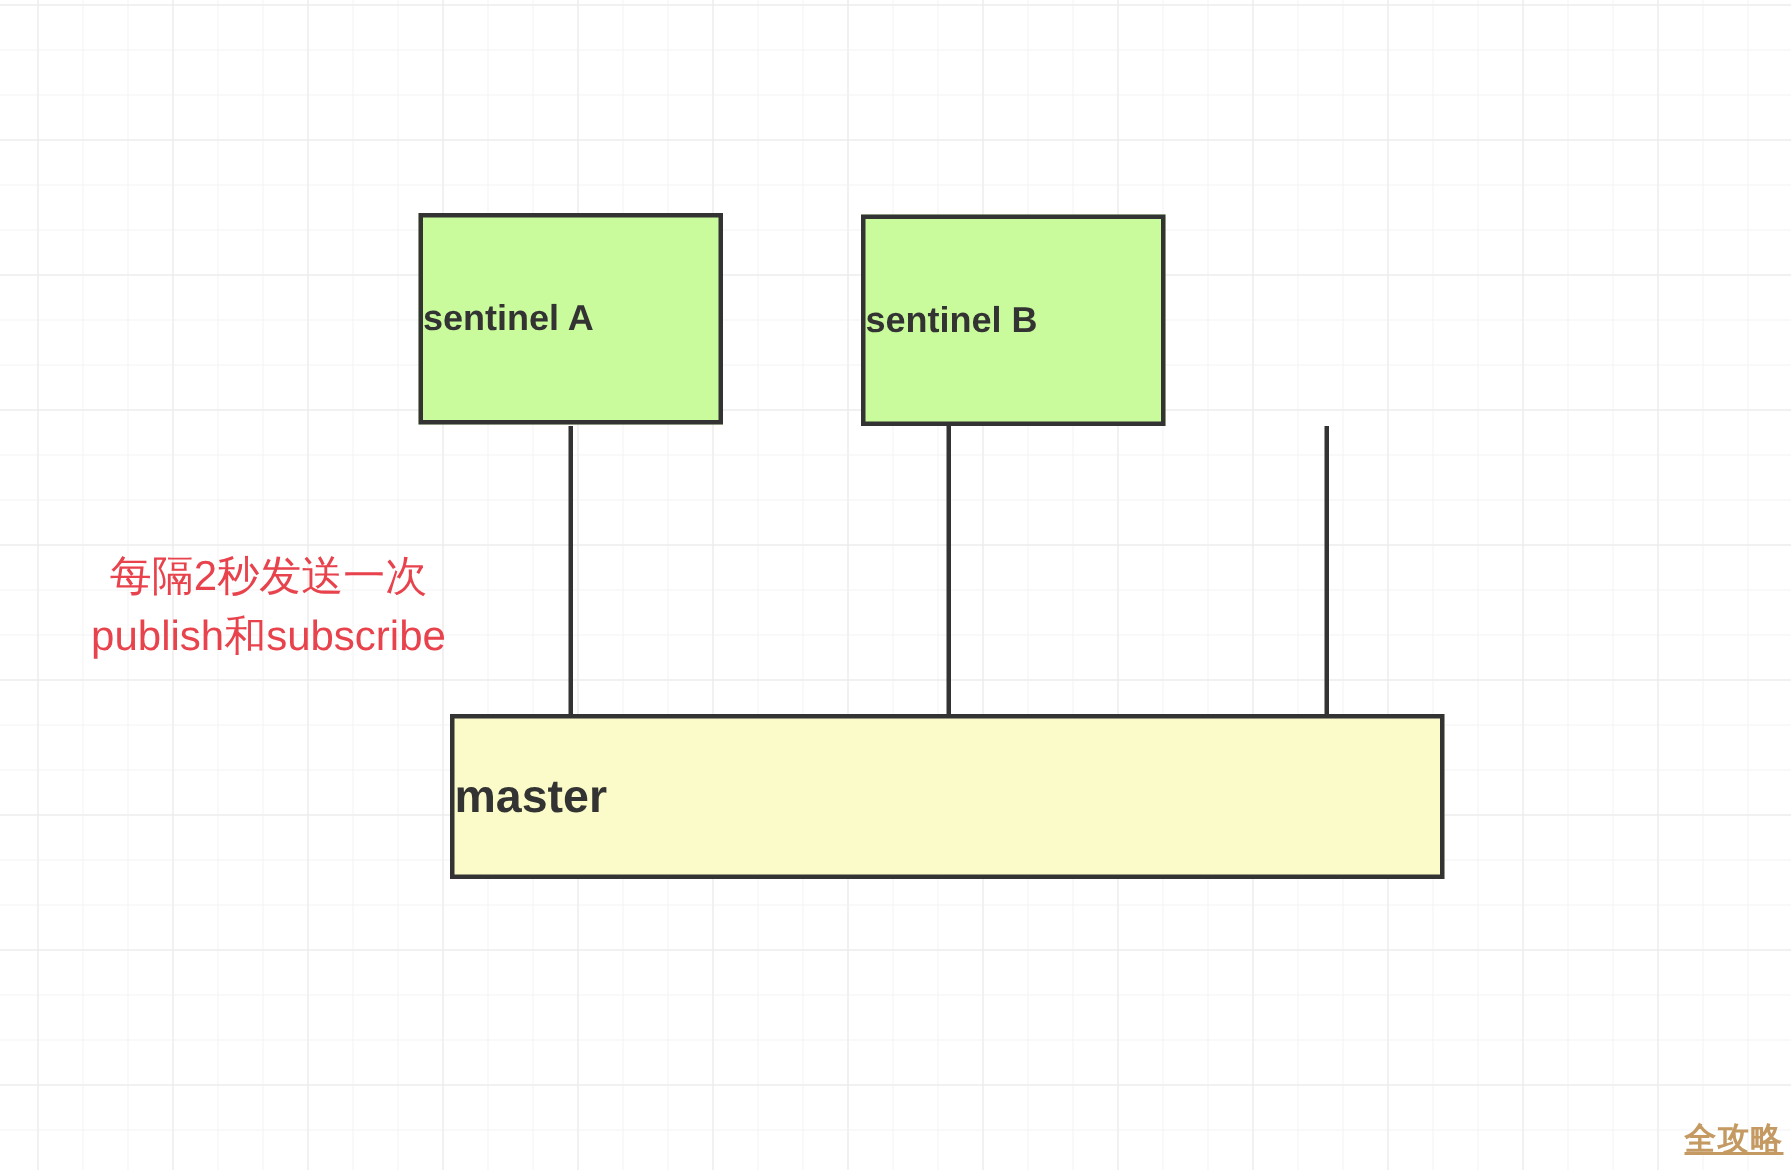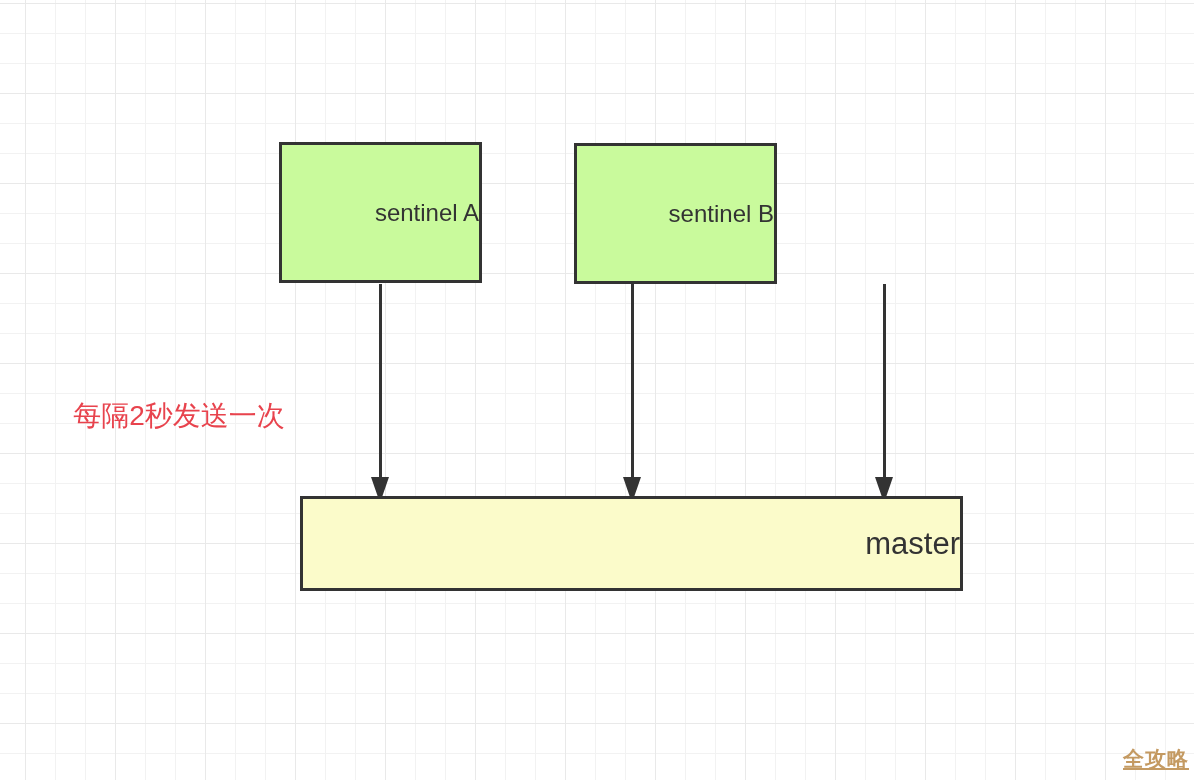--- a/index.html
+++ b/index.html
@@ -23,34 +23,35 @@
     background-position: 25px 3px;
   }
 
   .node {
     position: absolute;
     box-sizing: border-box;
     border: 3px solid var(--node-border, #333333);
     color: var(--node-text, #333333);
     display: flex;
     align-items: center;
-    justify-content: flex-end;
+    justify-content: flex-start;
     text-align: center;
+    font-weight: bold;
   }
   .node.sentinel {
     width: 203px;
     height: 141px;
     background: var(--sentinel-fill, #c9fa9c);
     font-size: 24px;
   }
   .node.master {
     left: 300px;
-    top: 496px;
+    top: 476px;
     width: 663px;
-    height: 95px;
+    height: 110px;
     background: var(--master-fill, #fbfbca);
     font-size: 31px;
   }
   #node-a { left: 279px; top: 142px; }
   #node-b { left: 531px; top: 143px; margin-left: 43px; }
   #node-c { left: 783px; top: 143px; }
 
   .arrow {
     position: absolute;
     top: 284px;
@@ -82,21 +83,20 @@
   .annotation {
     position: absolute;
     left: 28px;
     top: 364px;
     width: 302px;
     text-align: center;
     color: var(--annotation-text, #e8434d);
     font-size: 28px;
     line-height: 40px;
     white-space: nowrap;
-    margin-top: 32px;
   }
 
   .watermark {
     position: absolute;
     right: 5px;
     bottom: 7px;
     color: var(--watermark-text, #c49a62);
     font-size: 21px;
     font-weight: bold;
     letter-spacing: 1px;
@@ -131,17 +131,18 @@
     <div class="arrow-line"></div>
     <div class="arrow-head"></div>
   </div>
 
   <div class="node master">
     <span>master</span>
   </div>
 
   <div class="annotation">
     <div>每隔2秒发送一次</div>
+    <div>publish和subscribe</div>
   </div>
 
   <div class="watermark">全攻略</div>
 
 </div>
 
 </body></html>

